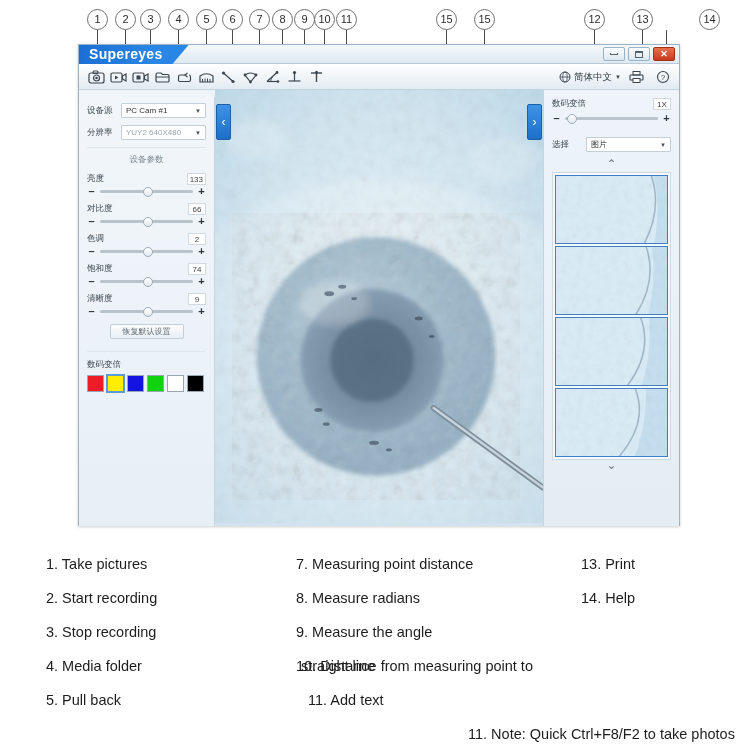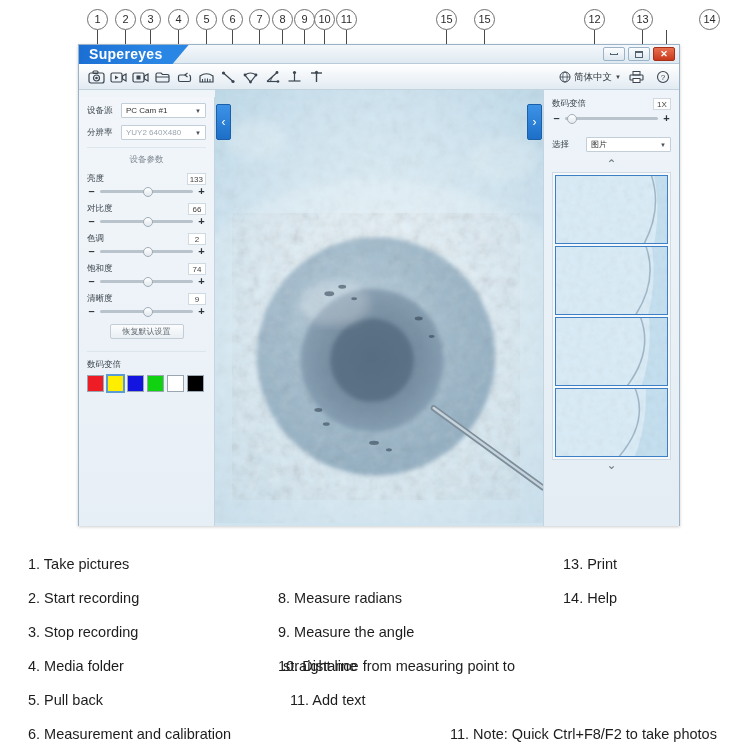--- a/index.html
+++ b/index.html
@@ -151,21 +151,21 @@
   .thumb-wrap { margin-top: 6px; }
   .arrow-row { text-align: center; height: 13px; color: #6e7a84; font-size: 12px; line-height: 11px; }
   .thumbs { border: 1px solid #cfdae3; background: #f5f9fc; padding: 2px; }
   .thumb {
     height: 69px; border: 1.3px solid #3c7fc4; margin-bottom: 2px;
     overflow: hidden; position: relative; background: #cbe2f0;
   }
   .thumb:last-child { margin-bottom: 0; }
 
   
-  .caption { position: absolute; left: 0; top: 536px; width: 594px; height: 214px; }
+  .caption { position: absolute; left: 18px; top: 536px; width: 594px; height: 214px; }
   .cap-item {
     position: absolute; font-size: 14.5px; color: #1d1d1d;
     font-family: "Liberation Sans", sans-serif; white-space: nowrap;
   }
 </style>
 </head>
 <body>
 
 <div class="callouts" id="callouts">
     <div class="callout" style="left: 87px; top: 9px;">
@@ -617,21 +617,21 @@
     </div>
   </div>
 </div>
 
 <div class="caption" id="caption">
     <div class="cap-item" style="left: 28px; top: 20px;">1. Take pictures</div>
     <div class="cap-item" style="left: 28px; top: 54px;">2. Start recording</div>
     <div class="cap-item" style="left: 28px; top: 88px;">3. Stop recording</div>
     <div class="cap-item" style="left: 28px; top: 122px;">4. Media folder</div>
     <div class="cap-item" style="left: 28px; top: 156px;">5. Pull back</div>
-    <div class="cap-item" style="left: 28px; top: 190px;">6. Measurement and calibration</div>
+    <div class="cap-item" style="left: 278px; top: 20px;">7. Measuring point distance</div>
     <div class="cap-item" style="left: 278px; top: 54px;">8. Measure radians</div>
     <div class="cap-item" style="left: 278px; top: 88px;">9. Measure the angle</div>
     <div class="cap-item" style="left: 278px; top: 122px;">10. Distance from measuring point to</div>
     <div class="cap-item" style="left: 278px; top: 156px; margin-left: 12px;">11. Add text</div>
     <div class="cap-item" style="left: 563px; top: 20px;">13. Print</div>
     <div class="cap-item" style="left: 563px; top: 54px;">14. Help</div>
     <div class="cap-item" style="left: 283px; top: 122px;">straight line</div>
     <div class="cap-item" style="left: 450px; top: 190px;">11. Note: Quick Ctrl+F8/F2 to take photos</div>
   </div>
 

